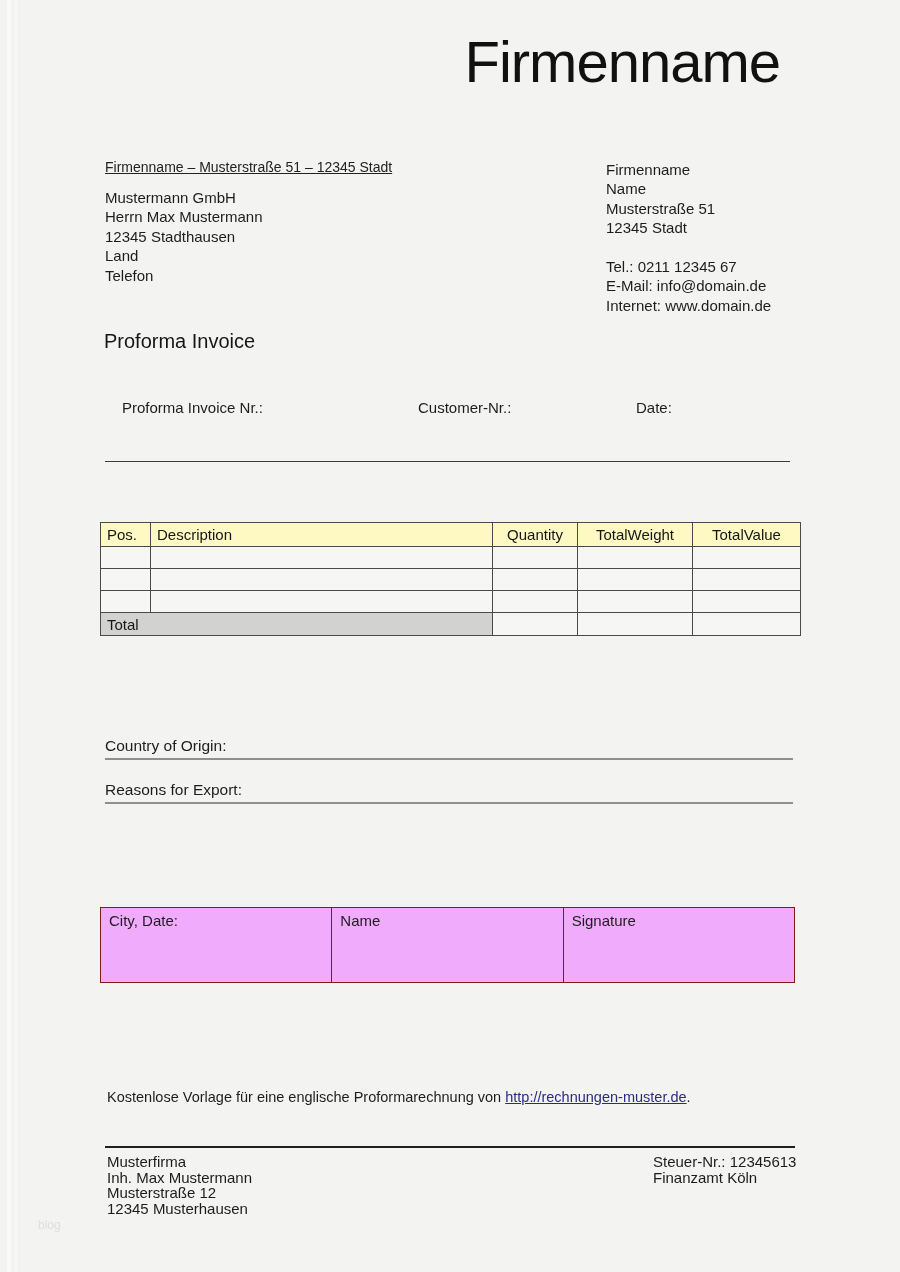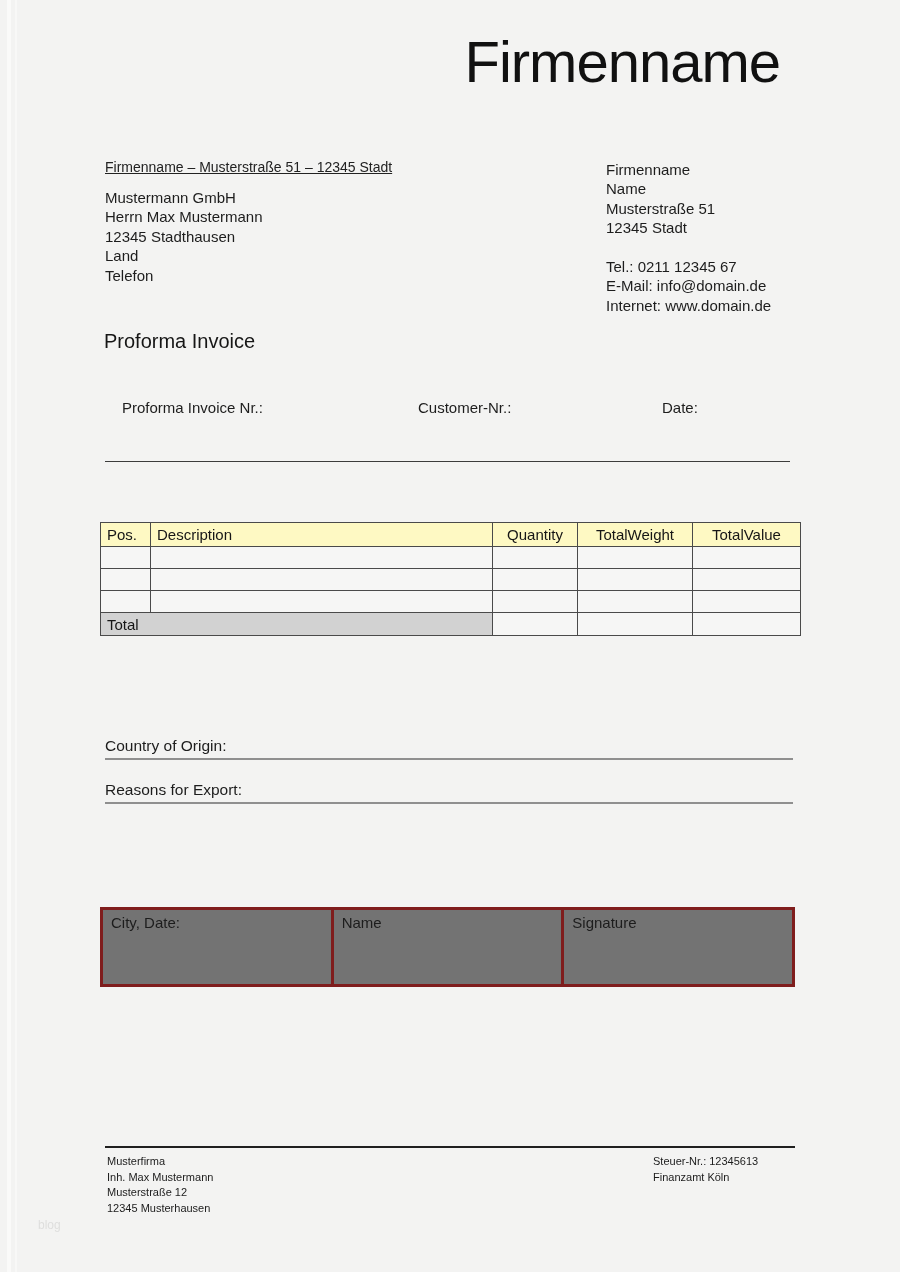--- a/index.html
+++ b/index.html
@@ -49,21 +49,21 @@
 
   .doc-title {
     left: 104px; top: 330px;
     font-size: 20px;
     color: #161616;
   }
 
   .meta-label { font-size: 15px; color: #1d1d1d; top: 399px; }
   .meta-invoice-nr { left: 122px; }
   .meta-customer-nr { left: 418px; }
-  .meta-date { left: 662px; text-align: right; }
+  .meta-date { left: 636px; text-align: right; }
 
   .meta-divider {
     left: 105px; top: 461px; width: 685px; height: 0;
     border-top: 1.5px solid #3c3c3c;
   }
 
   table.items {
     position: absolute;
     left: 100px; top: 522px;
     width: 700px;
@@ -109,45 +109,45 @@
   .sig-table {
     position: absolute;
     left: 100px; top: 907px;
     width: 695px;
     border-collapse: collapse;
     table-layout: fixed;
     font-size: 15px;
     color: #1d1d1d;
   }
   .sig-table td {
-    border: 3px solid #7f1d1d;
+    border: 1px solid #7f1d1d;
     vertical-align: top;
     padding: 4px 8px;
     height: 66px;
-    background: #737373;
+    background: #f0abfc;
   }
 
   .disclaimer {
     left: 107px; top: 1089px;
     font-size: 14.5px;
     color: #1d1d1d;
   }
   .disclaimer a {
     color: #2b2b80;
     text-decoration: underline;
     cursor: pointer;
   }
 
   .footer-divider {
     left: 105px; top: 1146px; width: 690px; height: 0;
     border-top: 2px solid #1f1f1f;
   }
   .footer-col {
     top: 1154px;
-    font-size: 11px;
+    font-size: 15px;
     line-height: 15.5px;
     color: #1c1c1c;
   }
   .footer-col div { white-space: pre; }
   .footer-col-company { left: 107px; }
   .footer-col-bank { left: 259px; }
   .footer-col-iban { left: 431px; }
   .footer-col-tax { left: 653px; }
 
   .watermark {
@@ -248,20 +248,23 @@
   <table class="sig-table">
     <tbody>
         <tr>
       <td>City, Date:</td>
       <td>Name</td>
       <td>Signature</td>
     </tr>
   </tbody>
     </table>
 
+  <div class="abs disclaimer">
+    <span>Kostenlose Vorlage für eine englische Proformarechnung von </span><a>http://rechnungen-muster.de</a><span>.</span>
+  </div>
 
   <div class="abs footer-divider"></div>
 
   <div class="abs footer-col footer-col-company">
     <div>Musterfirma</div>
     <div>Inh. Max Mustermann</div>
     <div>Musterstraße 12</div>
     <div>12345 Musterhausen</div>
   </div>
   <div class="abs footer-col footer-col-tax">

